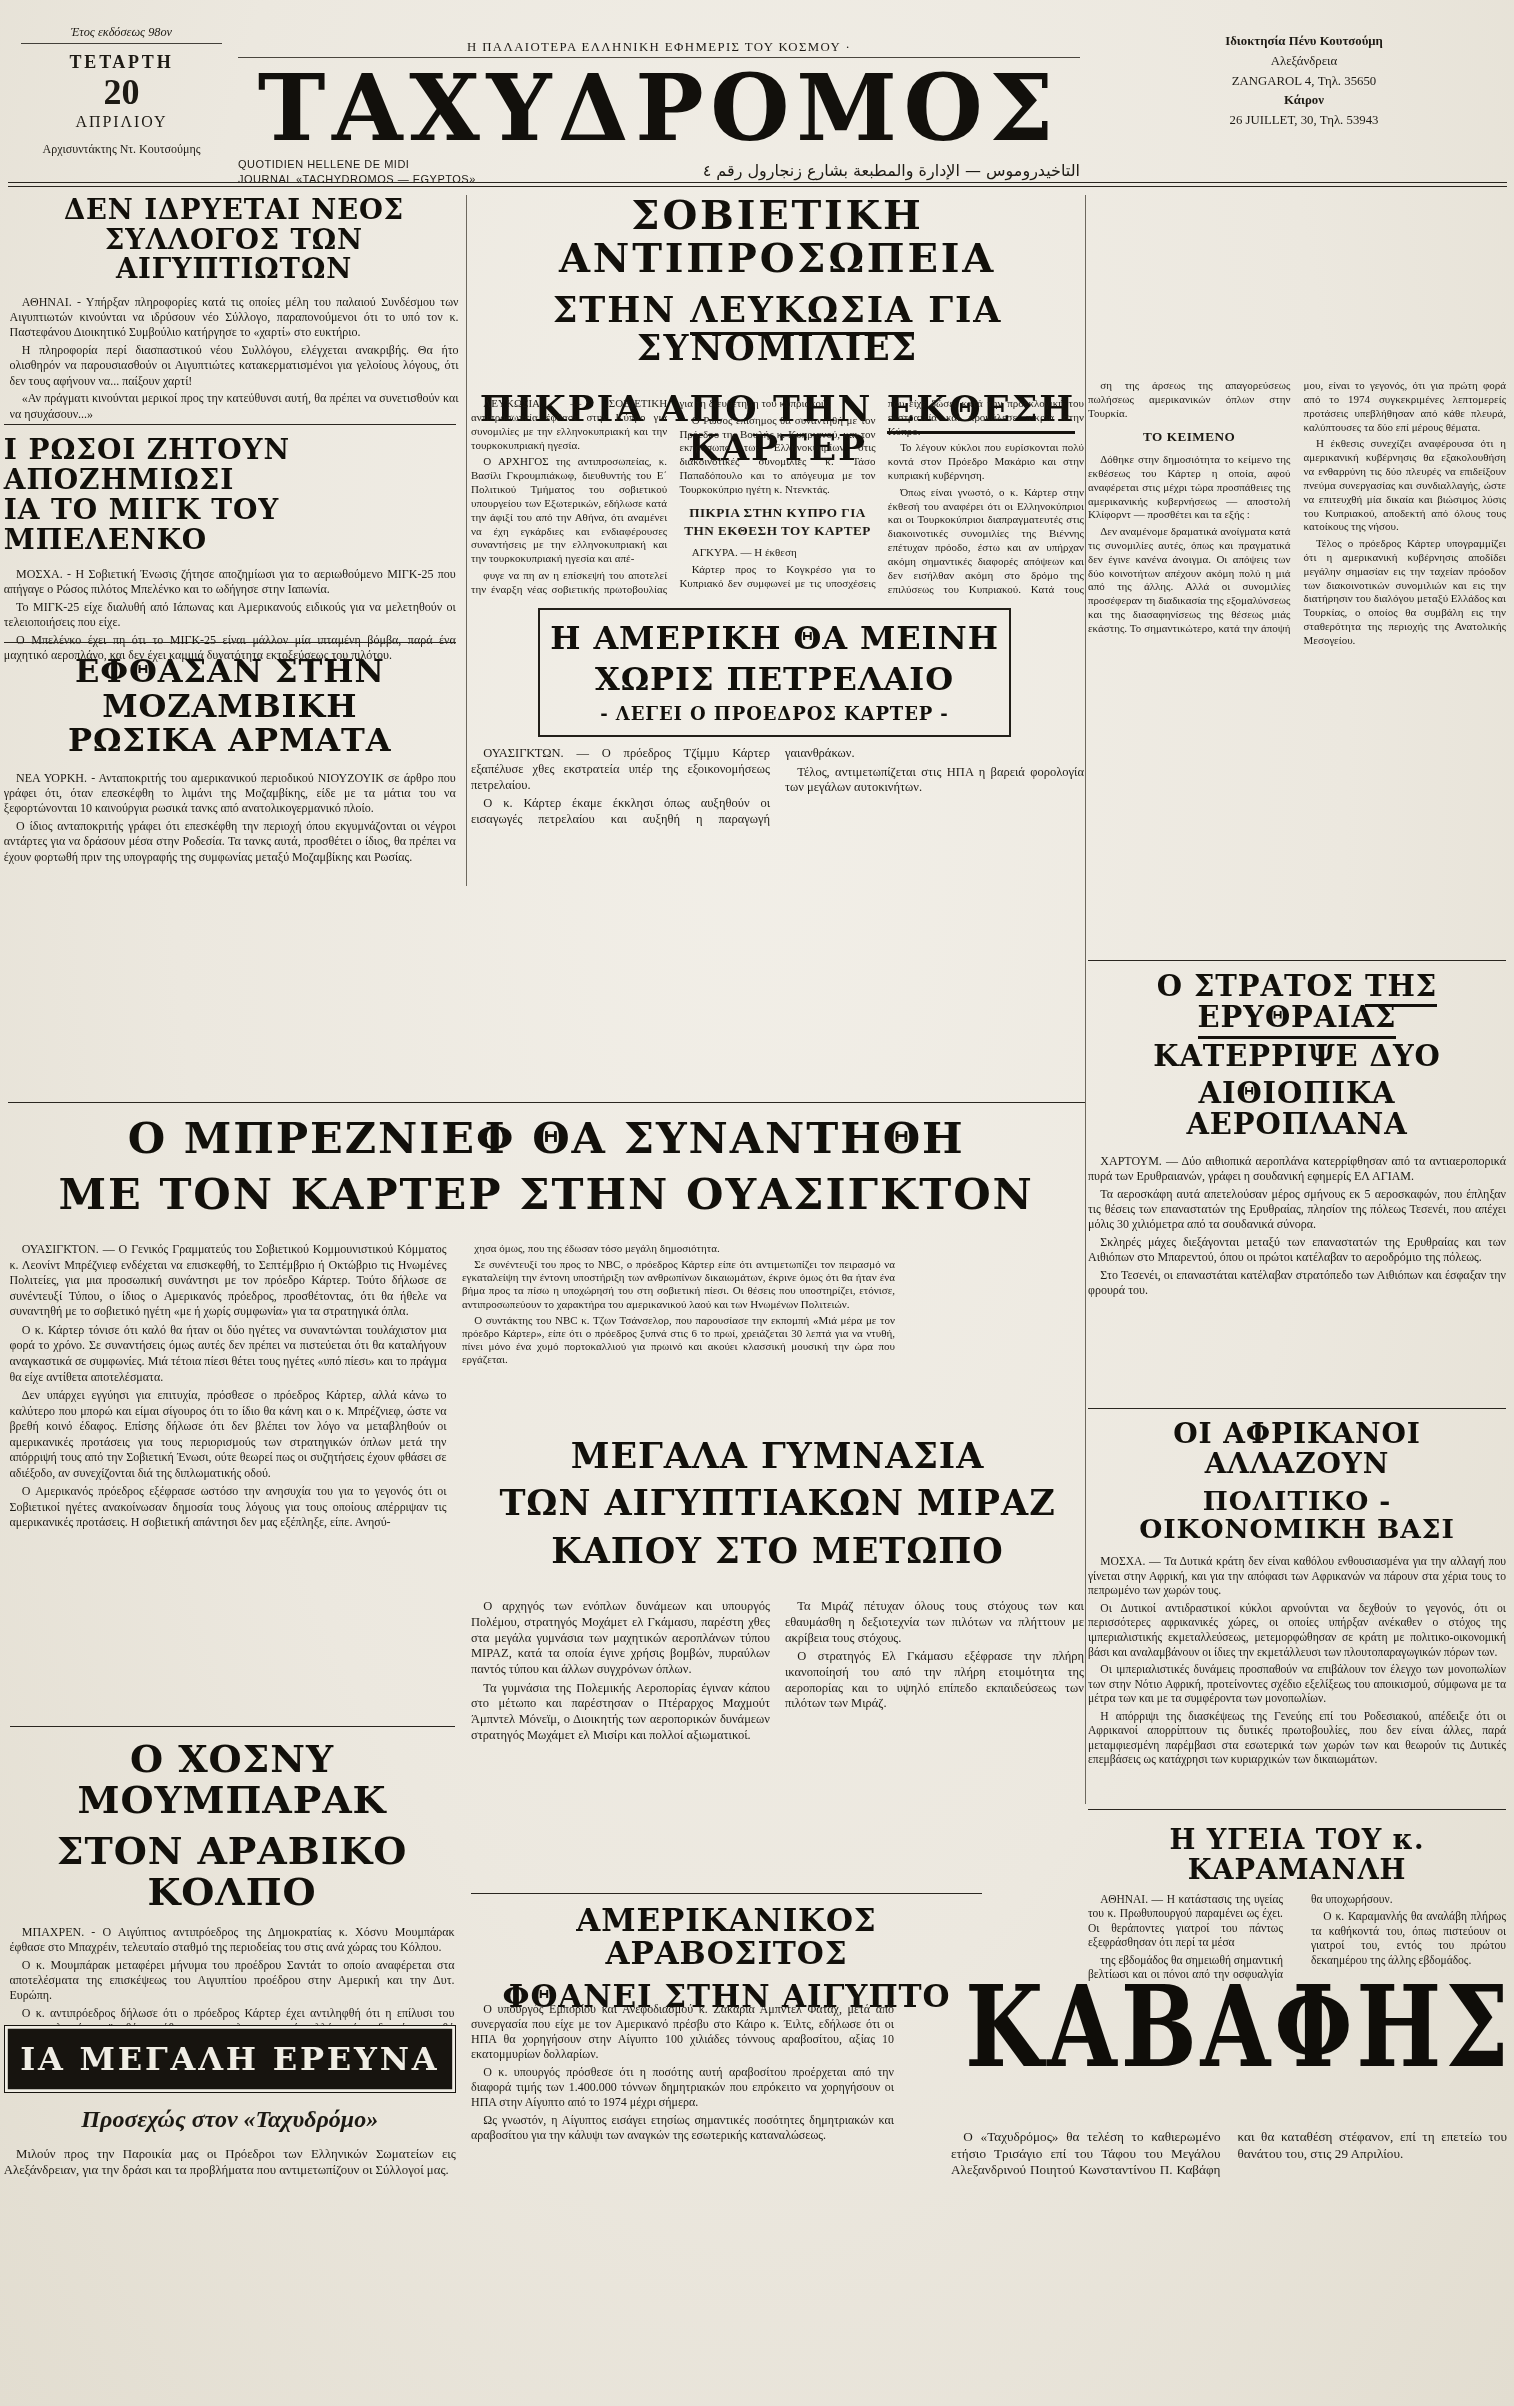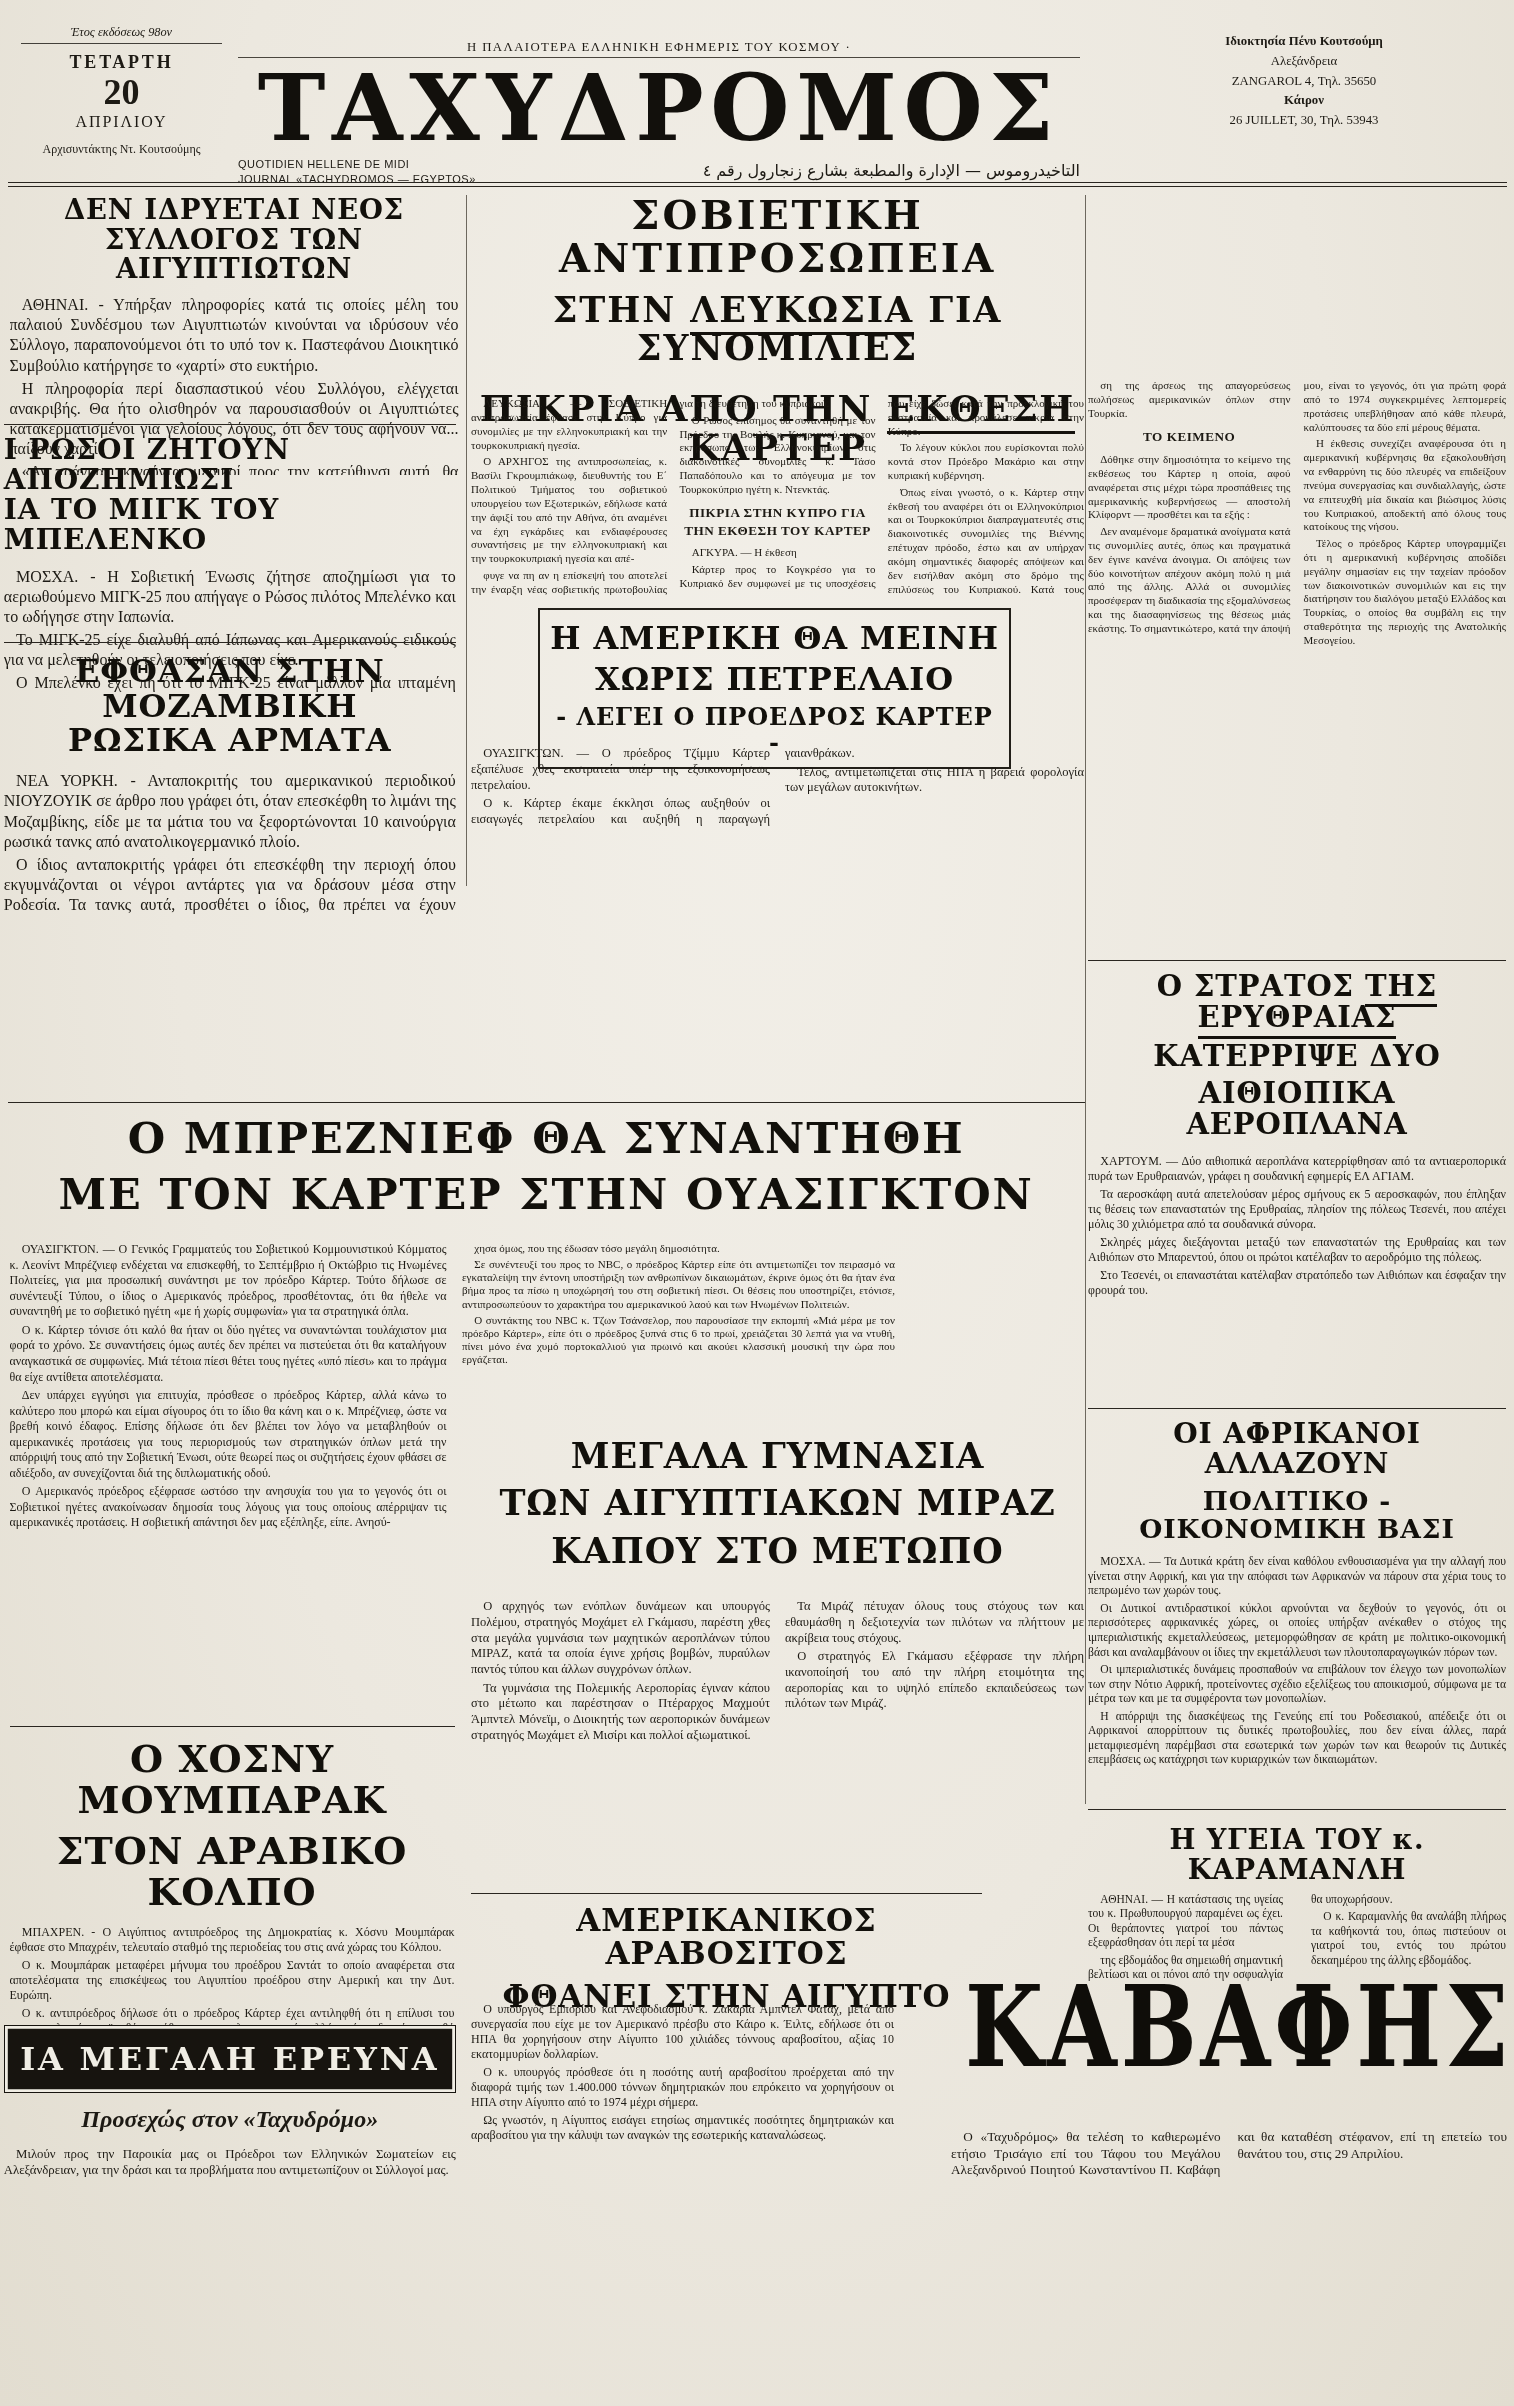--- a/index.html
+++ b/index.html
@@ -27,21 +27,21 @@
   .sub-fr { text-align:left; font-size:11px; letter-spacing:0.5px; line-height:1.4; font-family:"Liberation Sans",sans-serif; }
   .sub-ar { font-size:16px; direction:rtl; font-family:"DejaVu Sans",sans-serif; padding-top:3.8px; }
   .info-block { text-align:center; font-size:12.8px; line-height:1.55; }
   .info-block .b { font-weight:700; }
   .masthead-rule { border-top:1.4px solid #2a2username620; border-top:1.4px solid #2a2620; border-bottom:1.4px solid #2a2620; height:4.7px; }
   
   .hl { font-weight:700; text-align:center; line-height:1.08; color:#12100b;
         font-family:"DejaVu Serif","Liberation Serif",serif; letter-spacing:0.9px; }
   .hl .line { display:block; }
   .u-part { border-bottom:3.8px solid #14110c; padding-bottom:1.9px; }
-  .body-text { font-size:16px; line-height:1.26; text-align:justify; overflow:hidden; }
+  .body-text { font-size:12px; line-height:1.26; text-align:justify; overflow:hidden; }
   .body-text p { text-indent:12.3px; margin-bottom:2.8px; }
   .col-subhead { font-weight:700; text-align:center; font-size:13.2px; line-height:1.3; margin:7.6px 3.8px; letter-spacing:0.5px; }
   .vrule { width:0.9px; background:#6d685e; }
   .hrule { border-top:1.9px solid #2a2620; }
   .boxed-hl { border:2.4px solid #221f19; padding:11.4px 7.6px; text-align:center; }
   .banner { background:#17140f; color:#f0ede4; border:1.9px solid #17140f; box-shadow: inset 0 0 0 2.8px #f0ede4;
             text-align:center; font-weight:700; font-size:32px; letter-spacing:2.8px; padding:14px 5.7px;
             font-family:"DejaVu Serif",serif; }
   .ereyna-sub { text-align:center; font-weight:700; font-size:24px; margin-top:13.2px; font-style:italic; }
   .kavafis-title { font-family:"DejaVu Serif",serif; font-weight:700; font-size:90px; letter-spacing:3.8px;
@@ -156,21 +156,21 @@
           <p>Η έκθεσις συνεχίζει αναφέρουσα ότι η αμερικανική κυβέρνησις θα εξακολουθήση να ενθαρρύνη τις δύο πλευρές να επιδείξουν πνεύμα συνεργασίας και συνδιαλλαγής, ώστε να επιτευχθή μία δικαία και βιώσιμος λύσις του Κυπριακού, αποδεκτή από όλους τους κατοίκους της νήσου.</p>
           <p>Τέλος ο πρόεδρος Κάρτερ υπογραμμίζει ότι η αμερικανική κυβέρνησις αποδίδει μεγάλην σημασίαν εις την ταχείαν πρόοδον των διακοινοτικών συνομιλιών και εις την διατήρησιν του διαλόγου μεταξύ Ελλάδος και Τουρκίας, ο οποίος θα συμβάλη εις την σταθερότητα της περιοχής της Ανατολικής Μεσογείου.</p>
         </div>
     </div>
   </section>
 
   <section>
     <div class="abs boxed-hl" style="left:538px; top:608px; width:473px;">
       <div class="hl" style="font-size:32px;">Η ΑΜΕΡΙΚΗ ΘΑ ΜΕΙΝΗ</div>
       <div class="hl" style="font-size:32px; margin-top:5.7px;">ΧΩΡΙΣ ΠΕΤΡΕΛΑΙΟ</div>
-      <div class="hl" style="font-size:24px; margin-top:7.6px;">- ΛΕΓΕΙ Ο ΠΡΟΕΔΡΟΣ ΚΑΡΤΕΡ -</div>
+      <div class="hl" style="font-size:18px; margin-top:7.6px;">- ΛΕΓΕΙ Ο ΠΡΟΕΔΡΟΣ ΚΑΡΤΕΡ -</div>
     </div>
     <div class="abs body-text" style="left:471px; top:746px; width:613px; height:210px; column-count:2; column-gap:15px; font-size:12.5px;">
         <p>ΟΥΑΣΙΓΚΤΩΝ. — Ο πρόεδρος Τζίμμυ Κάρτερ εξαπέλυσε χθες εκστρατεία υπέρ της εξοικονομήσεως πετρελαίου.</p>
         <p>Ο κ. Κάρτερ έκαμε έκκλησι όπως αυξηθούν οι εισαγωγές πετρελαίου και αυξηθή η παραγωγή γαιανθράκων.</p>
         <p>Τέλος, αντιμετωπίζεται στις ΗΠΑ η βαρειά φορολογία των μεγάλων αυτοκινήτων.</p>
       </div>
   </section>
 
   <section class="abs hrule" style="left:1088px; top:960px; width:418px; padding-top:9.5px;">
     <h2 class="hl" style="font-size:29px;">

